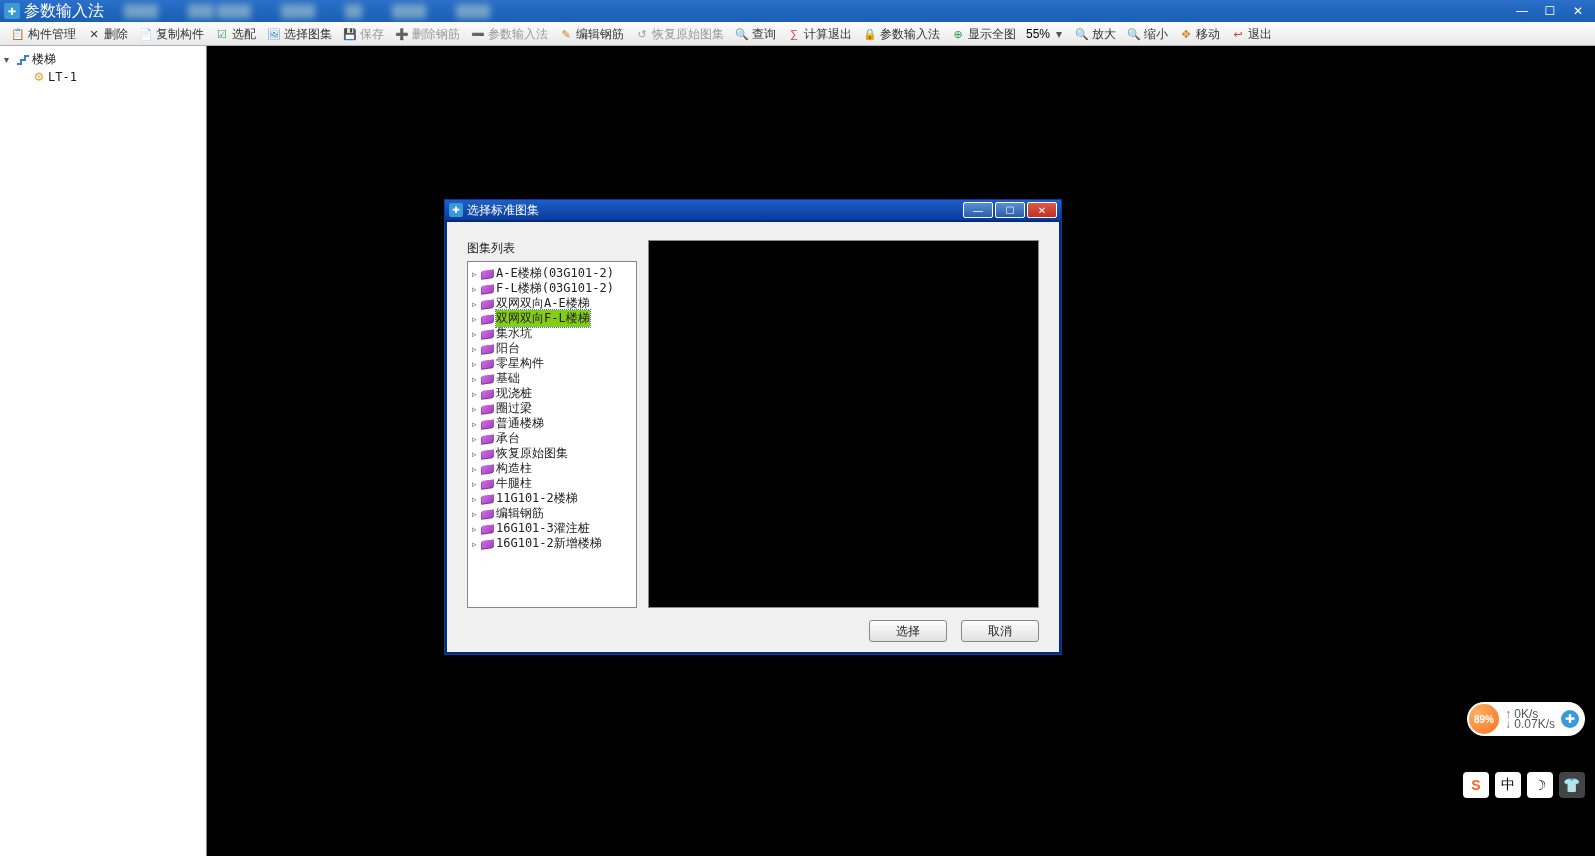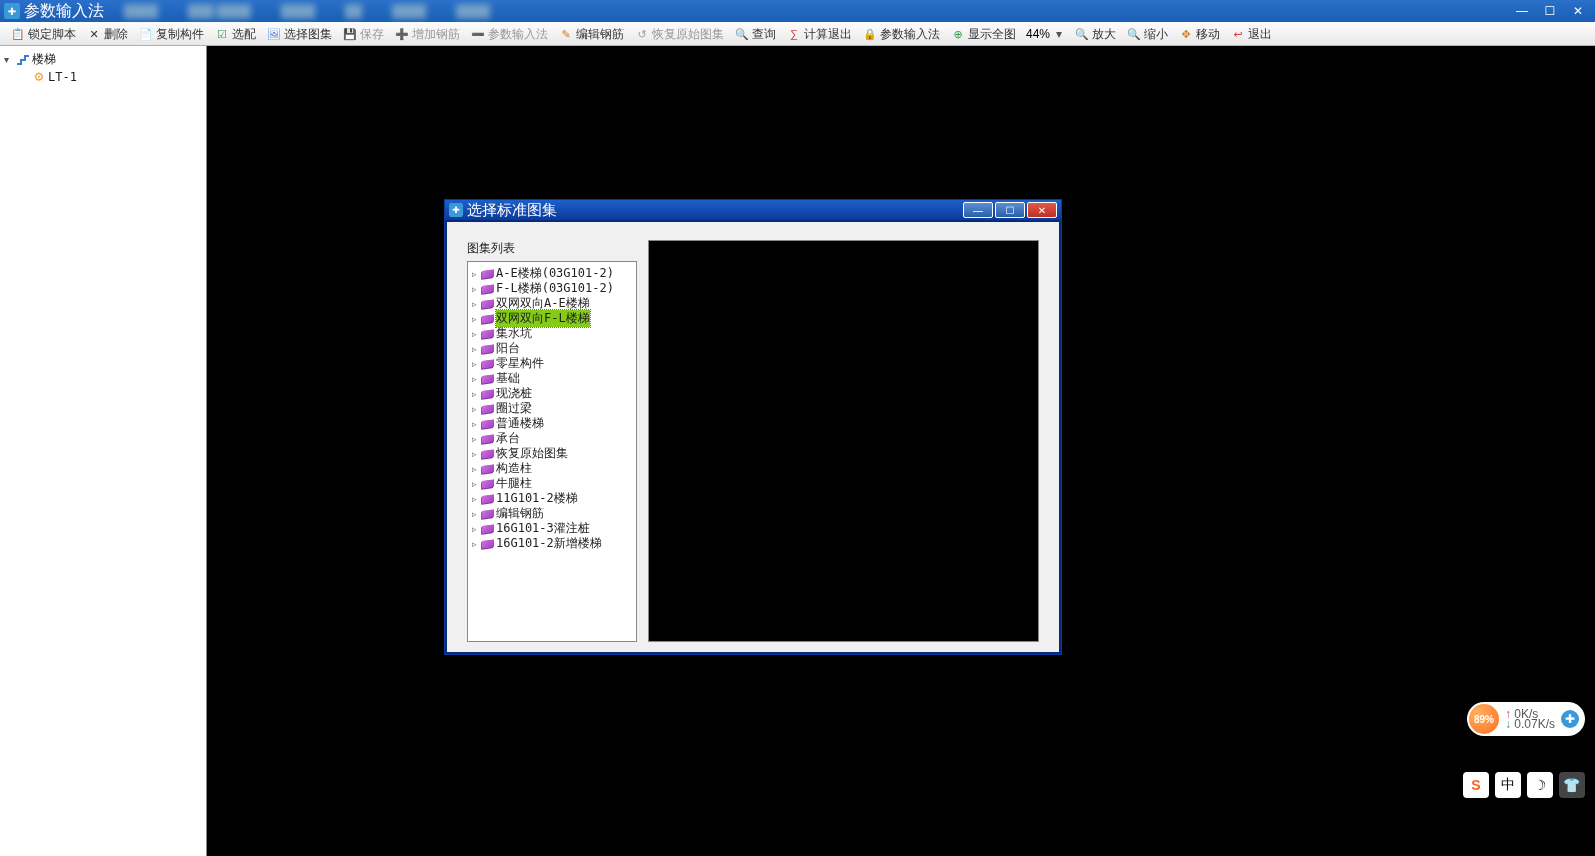--- a/index.html
+++ b/index.html
@@ -31,21 +31,21 @@
 .tree-row.child { padding-left: 30px; }
 .tree-row.child .node-icon { color: #f0a030; }
 .tree-label { color: #222; font-family: "SimSun", monospace; }
 
 .canvas { flex: 1; background: #000; }
 
 
 .dialog { position: absolute; left: 444px; top: 199px; width: 618px; height: 456px; background: #042c7a; border: 1px solid #0a3a9a; box-shadow: 0 4px 20px rgba(0,0,0,0.5); }
 .dialog-titlebar { height: 20px; background: linear-gradient(to bottom, #1d5fc9, #0a3a9a); display: flex; align-items: center; padding: 0 4px; color: #fff; }
 .dialog-titlebar .d-icon { width: 14px; height: 14px; background: #3a9ad9; border-radius: 2px; margin-right: 4px; display:flex;align-items:center;justify-content:center;font-size:9px; }
-.dialog-titlebar .d-title { flex: 1; font-size: 15px; }
+.dialog-titlebar .d-title { flex: 1; font-size: 12px; }
 .dialog-titlebar .d-controls { display: flex; }
 .dialog-titlebar .d-btn { width: 30px; height: 16px; margin-left: 2px; border: 1px solid #fff; border-radius: 2px; display: flex; align-items: center; justify-content: center; cursor: pointer; font-size: 10px; }
 .dialog-titlebar .d-btn.min { background: linear-gradient(to bottom,#5a8fd5,#2a5fa5); }
 .dialog-titlebar .d-btn.max { background: linear-gradient(to bottom,#5a8fd5,#2a5fa5); }
 .dialog-titlebar .d-btn.close { background: linear-gradient(to bottom,#e05a4a,#c03020); }
 
 .dialog-body { background: #f0f0f0; height: calc(100% - 24px); margin: 2px; padding: 18px 20px 10px 20px; display: flex; flex-direction: column; }
 .dialog-cols { display: flex; gap: 11px; flex: 1; }
 .col-left { width: 170px; display: flex; flex-direction: column; }
 .col-right { flex: 1; display: flex; flex-direction: column; }
@@ -96,21 +96,21 @@
   <div class="win-controls">
     <div class="win-btn">—</div>
     <div class="win-btn">☐</div>
     <div class="win-btn">✕</div>
   </div>
 </div>
 
 <div class="toolbar" id="toolbar">
     <div class="tb-item">
       <span class="tb-icon" style="color: rgb(58, 127, 213);">📋</span>
-      <span>锁定脚本</span>
+      <span>构件管理</span>
     </div>
     <div class="tb-item">
       <span class="tb-icon" style="color: rgb(51, 51, 51);">✕</span>
       <span>删除</span>
     </div>
     <div class="tb-item">
       <span class="tb-icon" style="color: rgb(58, 127, 213);">📄</span>
       <span>复制构件</span>
     </div>
     <div class="tb-item">
@@ -120,21 +120,21 @@
     <div class="tb-item">
       <span class="tb-icon" style="color: rgb(58, 127, 213);">🖼</span>
       <span>选择图集</span>
     </div>
     <div class="tb-item disabled">
       <span class="tb-icon" style="color: rgb(153, 153, 153);">💾</span>
       <span>保存</span>
     </div>
     <div class="tb-item disabled">
       <span class="tb-icon" style="color: rgb(153, 153, 153);">➕</span>
-      <span>增加钢筋</span>
+      <span>删除钢筋</span>
     </div>
     <div class="tb-item disabled">
       <span class="tb-icon" style="color: rgb(153, 153, 153);">➖</span>
       <span>参数输入法</span>
     </div>
     <div class="tb-item">
       <span class="tb-icon" style="color: rgb(208, 128, 32);">✎</span>
       <span>编辑钢筋</span>
     </div>
     <div class="tb-item disabled">
@@ -150,21 +150,21 @@
       <span>计算退出</span>
     </div>
     <div class="tb-item">
       <span class="tb-icon" style="color: rgb(208, 128, 32);">🔒</span>
       <span>参数输入法</span>
     </div>
     <div class="tb-item">
       <span class="tb-icon" style="color: rgb(48, 160, 80);">⊕</span>
       <span>显示全图</span>
     </div>
-    <span class="zoom-val">44%</span>
+    <span class="zoom-val">55%</span>
     <span style="color: rgb(85, 85, 85); padding: 0px 6px 0px 0px;">▾</span>
     <div class="tb-item">
       <span class="tb-icon" style="color: rgb(51, 51, 51);">🔍</span>
       <span>放大</span>
     </div>
     <div class="tb-item">
       <span class="tb-icon" style="color: rgb(51, 51, 51);">🔍</span>
       <span>缩小</span>
     </div>
     <div class="tb-item">
@@ -305,20 +305,24 @@
               <span class="li-exp">▹</span>
               <span class="li-icon"><span class="book-icon"></span></span>
               <span class="li-label">16G101-2新增楼梯</span>
             </div>
           </div>
       </div>
       <div class="col-right">
         <div class="preview-box"></div>
       </div>
     </div>
+    <div class="dialog-buttons">
+      <div class="dlg-btn">选择</div>
+      <div class="dlg-btn">取消</div>
+    </div>
   </div>
 </div>
 
 <div class="float-stats">
   <div class="pct-circle">89%</div>
   <div class="net">
     <div class="up">0K/s</div>
     <div class="down">0.07K/s</div>
   </div>
   <div class="plus">✚</div>

